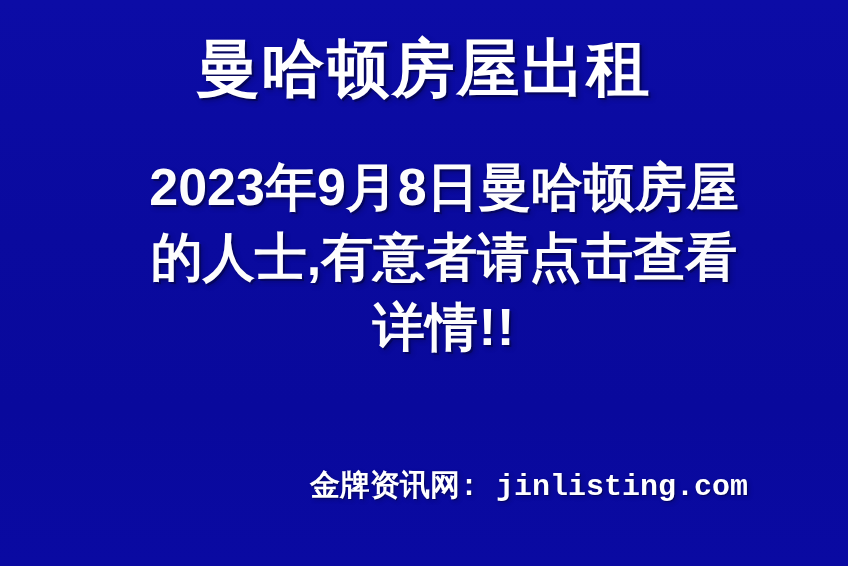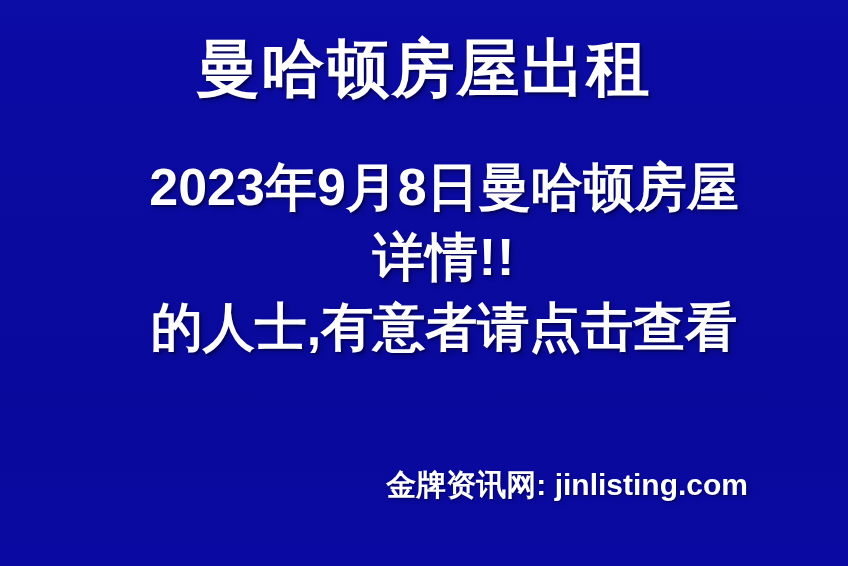--- a/index.html
+++ b/index.html
@@ -97,34 +97,35 @@
     color: #ffffff;
     font-size: 30px;
     line-height: 34px;
     font-weight: bold;
     white-space: nowrap;
     text-shadow: 1px 1px 0 rgba(4,4,60,0.55),
                  2px 2px 4px rgba(0,0,40,0.3);
   }
   .credit .site {
     letter-spacing: 0px;
+    font-family: Liberation Mono, monospace;
   }
 </style>
 </head>
 <body>
 
 <div id="poster">
   <div class="layer">
 
     <div class="headline">曼哈顿房屋出租</div>
 
     <div class="body-copy">
       <span class="body-line">2023年9月8日曼哈顿房屋</span>
+      <span class="body-line">的人士,有意者请点击查看</span>
       <span class="body-line last">详情!!</span>
-      <span class="body-line">的人士,有意者请点击查看</span>
     </div>
 
     <div class="credit">
       <span class="site">金牌资讯网: jinlisting.com</span>
     </div>
 
   </div>
 </div>
 
 </body></html>

